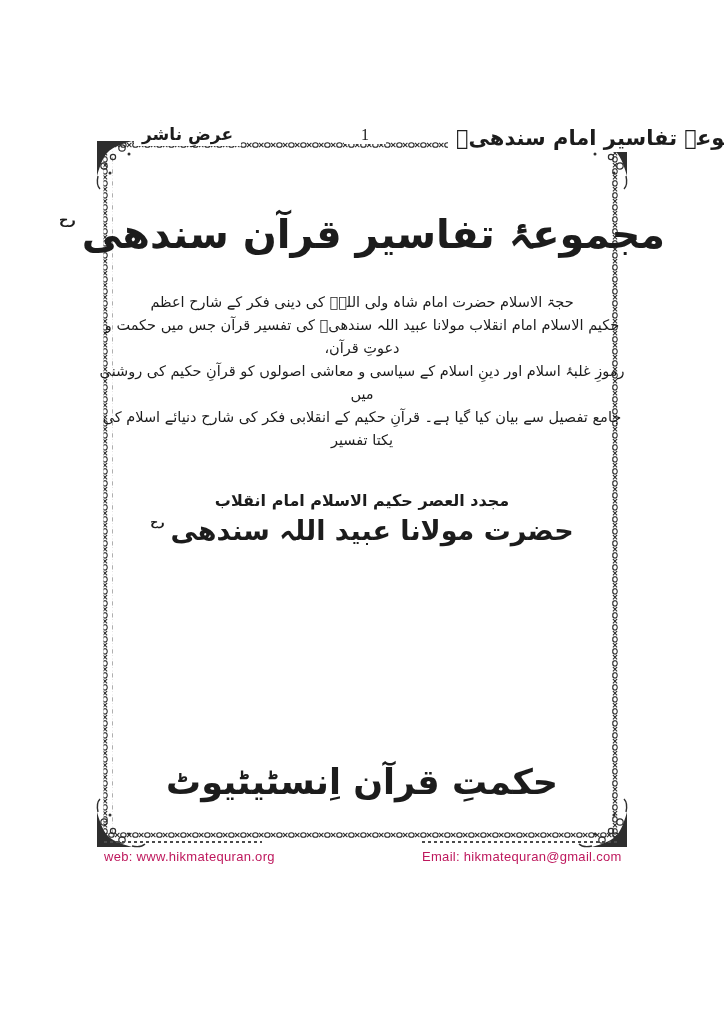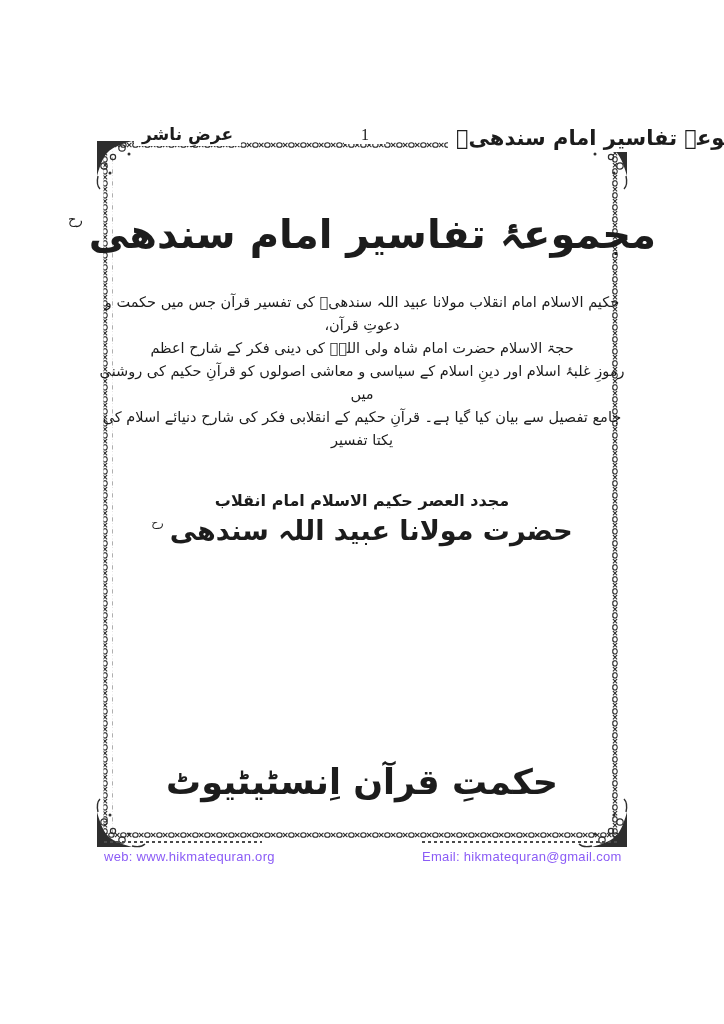--- a/index.html
+++ b/index.html
@@ -19,38 +19,38 @@
   
   .hdr-item { background:#ffffff; padding:2px 8px; white-space:nowrap; }
   .hdr-left  { left:134px; top:122px; font-size:17px; font-weight:bold; direction:rtl; }
   .hdr-num   { left:344px; top:126px; width:42px; text-align:center; background:#ffffff;
                font-family:"Liberation Serif", serif; font-size:16px; }
   .hdr-right { left:448px; top:124px; font-size:21px; font-weight:bold; direction:rtl; }
 
   .center-block { left:0; right:0; text-align:center; direction:rtl; }
 
   .title-block { top:204px; font-size:40px; font-weight:bold; line-height:1.5; letter-spacing:-1px; }
-  .hon { display:inline-block; font-size:13px; font-weight:normal; position:relative; top:-24px; margin-right:6px; letter-spacing:0; }
+  .hon { display:inline-block; font-size:13px; font-weight:bold; position:relative; top:-24px; margin-right:6px; letter-spacing:0; }
 
   .desc-block { top:291px; left:92px; right:92px; text-align:center; direction:rtl;
                 font-size:14.5px; line-height:23px; font-weight:500; }
 
   .author-block { top:489px; }
   .author-line1 { font-size:16px; font-weight:600; line-height:24px; }
   .author-line2 { font-size:27px; font-weight:bold; line-height:36px; }
   .author-line2 .hon { top:-14px; font-size:11px; }
 
   .publisher-block { top:760px; font-size:35px; font-weight:bold; line-height:44px; }
 
   
   .footer-col { top:841px; font-family:"Liberation Sans","DejaVu Sans",sans-serif; }
   .footer-left { left:104px; width:158px; }
   .footer-right { right:104px; width:198px; text-align:center; }
   .dash-line { height:2px; background:repeating-linear-gradient(90deg,#4a4a4a 0 3px,transparent 3px 6px); }
-  .footer-text { margin-top:6px; font-size:13px; color:#8b5cf6; letter-spacing:0.3px; white-space:nowrap; }
+  .footer-text { margin-top:6px; font-size:13px; color:#be185d; letter-spacing:0.3px; white-space:nowrap; }
 </style>
 </head>
 <body>
 
 <div class="page">
 
   <svg class="frame" viewBox="0 0 724 1024" xmlns="http://www.w3.org/2000/svg" aria-hidden="true">
     <defs>
       <pattern id="chainH" width="12" height="10" patternUnits="userSpaceOnUse">
         <ellipse cx="3.4" cy="5" rx="2.7" ry="2.3" fill="none" stroke="#2b2b2b" stroke-width="1.1"></ellipse>
@@ -83,26 +83,26 @@
     <use href="#cornerOrn" transform="translate(628,140) scale(-1,1)"></use>
     <use href="#cornerOrn" transform="translate(96,848) scale(1,-1)"></use>
     <use href="#cornerOrn" transform="translate(628,848) scale(-1,-1)"></use>
   </svg>
 
   <div class="abs hdr-item hdr-left">عرضِ ناشر</div>
   <div class="abs hdr-num">1</div>
   <div class="abs hdr-item hdr-right">مجموعہ تفاسیر امام سندھیؒ</div>
 
   <div class="abs center-block title-block">
-    <span>مجموعۂ تفاسیر امام سندھی</span><span class="hon">رح</span>
+    <span>مجموعۂ تفاسیر قرآن سندھی</span><span class="hon">رح</span>
   </div>
 
   <div class="abs desc-block">
+    <div>حجۃ الاسلام حضرت امام شاہ ولی اللہؒ کی دینی فکر کے شارح اعظم</div>
     <div>حکیم الاسلام امام انقلاب مولانا عبید اللہ سندھیؒ کی تفسیر قرآن جس میں حکمت و دعوتِ قرآن،</div>
-    <div>حجۃ الاسلام حضرت امام شاہ ولی اللہؒ کی دینی فکر کے شارح اعظم</div>
     <div>رموزِ غلبۂ اسلام اور دینِ اسلام کے سیاسی و معاشی اصولوں کو قرآنِ حکیم کی روشنی میں</div>
     <div>جامع تفصیل سے بیان کیا گیا ہے۔ قرآنِ حکیم کے انقلابی فکر کی شارح دنیائے اسلام کی یکتا تفسیر</div>
   </div>
 
   <div class="abs center-block publisher-block">حکمتِ قرآن اِنسٹیٹیوٹ</div>
 
   <div class="abs center-block author-block">
     <div class="author-line1">مجدد العصر حکیم الاسلام امام انقلاب</div>
     <div class="author-line2">
       <span>حضرت مولانا عبید اللہ سندھی</span><span class="hon">رح</span>

